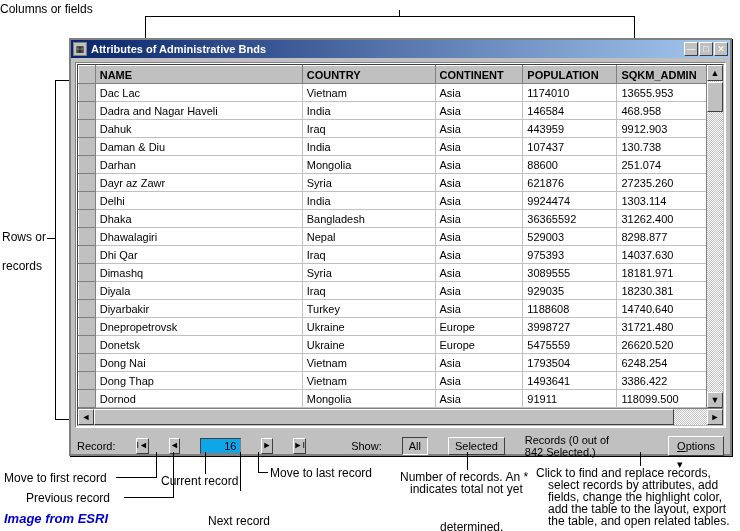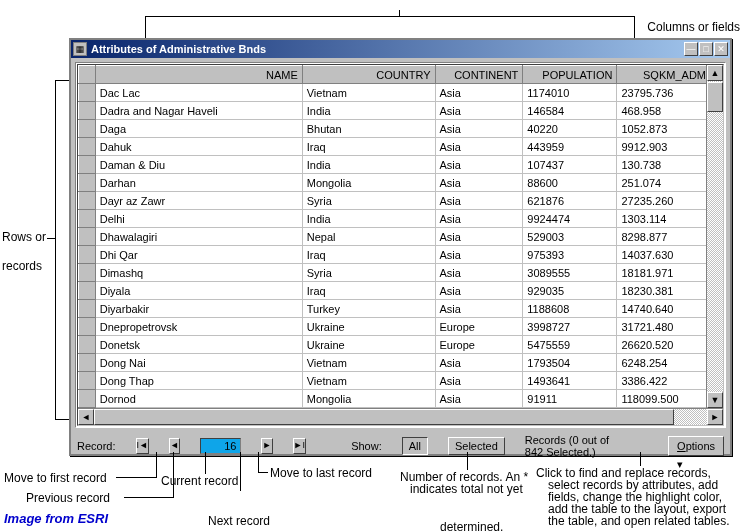--- a/index.html
+++ b/index.html
@@ -1,18 +1,18 @@
 <!DOCTYPE html>
 <html><head>
 <meta charset="utf-8">
 <style>
   * { box-sizing: border-box; margin: 0; padding: 0; }
   body { font-family: "Tahoma", Arial, sans-serif; font-size: 11px; background: #fff; position: relative; width: 740px; height: 531px; }
 
-  .callout-top { position: absolute; top: 20px; left: 0; width: 740px; text-align: right; font-size: 12px; color: #000; }
+  .callout-top { position: absolute; top: 2px; left: 0; width: 740px; text-align: left; font-size: 12px; color: #000; }
   .callout-top-line { position: absolute; top: 16px; left: 145px; width: 490px; height: 22px; border-top: 1px solid #000; border-left: 1px solid #000; border-right: 1px solid #000; }
   .callout-top-stem { position: absolute; top: 10px; left: 399px; width: 1px; height: 6px; background: #000; }
 
   .callout-left-label1 { position: absolute; top: 230px; left: 2px; font-size: 12px; }
   .callout-left-label2 { position: absolute; top: 259px; left: 2px; font-size: 12px; }
   .callout-left-line { position: absolute; top: 80px; left: 55px; width: 14px; height: 340px; border-top: 1px solid #000; border-bottom: 1px solid #000; border-left: 1px solid #000; }
   .callout-left-stem { position: absolute; top: 238px; left: 47px; width: 8px; height: 1px; background: #000; }
 
   .window {
     position: absolute; top: 38px; left: 69px; width: 663px; height: 418px;
@@ -25,21 +25,21 @@
   }
   .titlebar-icon { width: 14px; height: 14px; background: #c0c0c0; margin-right: 4px; border: 1px solid #808080; display: flex; align-items: center; justify-content: center; font-size: 9px; color: #000; line-height: 1;}
   .titlebar-text { font-weight: bold; flex: 1; font-size: 11px; }
   .titlebar-btns { display: flex; gap: 1px; }
   .titlebar-btn { width: 14px; height: 14px; background: #c0c0c0; border: 1px solid #fff; border-right-color: #404040; border-bottom-color: #404040; font-size: 9px; line-height: 12px; text-align: center; cursor: pointer; font-family: "Segoe UI Symbol", Arial; }
 
   .table-wrap { position: relative; margin: 4px; height: 366px; background: #fff; border: 1px solid #808080; border-right-color: #fff; border-bottom-color: #fff; overflow: hidden;}
   .table-inner { position: absolute; inset: 1px; border: 1px solid #404040; border-right-color: #c0c0c0; border-bottom-color: #c0c0c0; background: #fff; overflow: hidden;}
   .grid { border-collapse: collapse; width: 644px; table-layout: fixed; }
   .grid th, .grid td { border: 1px solid #c0c0c0; height: 18px; padding: 0 4px; font-size: 11px; overflow: hidden; white-space: nowrap; }
-  .grid th { background: #c0c0c0; border: 1px solid #808080; border-top-color: #fff; border-left-color: #fff; font-weight: normal; text-align: right; }
+  .grid th { background: #c0c0c0; border: 1px solid #808080; border-top-color: #fff; border-left-color: #fff; font-weight: bold; text-align: left; }
   .grid th.rowhdr, .grid td.rowhdr { width: 16px; padding: 0; background: #c0c0c0; border: 1px solid #808080; border-top-color: #fff; border-left-color: #fff;}
   .grid td { background: #fff; }
   .col-name { width: 198px; }
   .col-country { width: 127px; }
   .col-continent { width: 84px; }
   .col-pop { width: 90px; }
   .col-sqkm { width: 100px; }
 
   .vscroll { position: absolute; right: 0; top: 0; bottom: 17px; width: 17px; background: #c0c0c0; border-left: 1px solid #808080;}
   .vscroll .arrow { height: 16px; background: #c0c0c0; border: 1px solid #fff; border-right-color: #404040; border-bottom-color: #404040; text-align: center; line-height: 14px; font-size: 9px; cursor: pointer;}
@@ -114,40 +114,32 @@
           <th>SQKM_ADMIN</th>
         </tr>
       </thead>
       <tbody id="tbody">
             <tr>
               <td class="rowhdr"></td>
               <td>Dac Lac</td>
               <td>Vietnam</td>
               <td>Asia</td>
               <td>1174010</td>
-              <td>23795.736</td>
+              <td>13655.953</td>
             </tr>
             <tr>
               <td class="rowhdr"></td>
               <td>Dadra and Nagar Haveli</td>
               <td>India</td>
               <td>Asia</td>
               <td>146584</td>
               <td>468.958</td>
             </tr>
             <tr>
               <td class="rowhdr"></td>
-              <td>Daga</td>
-              <td>Bhutan</td>
-              <td>Asia</td>
-              <td>40220</td>
-              <td>1052.873</td>
-            </tr>
-            <tr>
-              <td class="rowhdr"></td>
               <td>Dahuk</td>
               <td>Iraq</td>
               <td>Asia</td>
               <td>443959</td>
               <td>9912.903</td>
             </tr>
             <tr>
               <td class="rowhdr"></td>
               <td>Daman &amp; Diu</td>
               <td>India</td>
@@ -171,20 +163,28 @@
               <td>621876</td>
               <td>27235.260</td>
             </tr>
             <tr>
               <td class="rowhdr"></td>
               <td>Delhi</td>
               <td>India</td>
               <td>Asia</td>
               <td>9924474</td>
               <td>1303.114</td>
+            </tr>
+            <tr>
+              <td class="rowhdr"></td>
+              <td>Dhaka</td>
+              <td>Bangladesh</td>
+              <td>Asia</td>
+              <td>36365592</td>
+              <td>31262.400</td>
             </tr>
             <tr>
               <td class="rowhdr"></td>
               <td>Dhawalagiri</td>
               <td>Nepal</td>
               <td>Asia</td>
               <td>529003</td>
               <td>8298.877</td>
             </tr>
             <tr>

